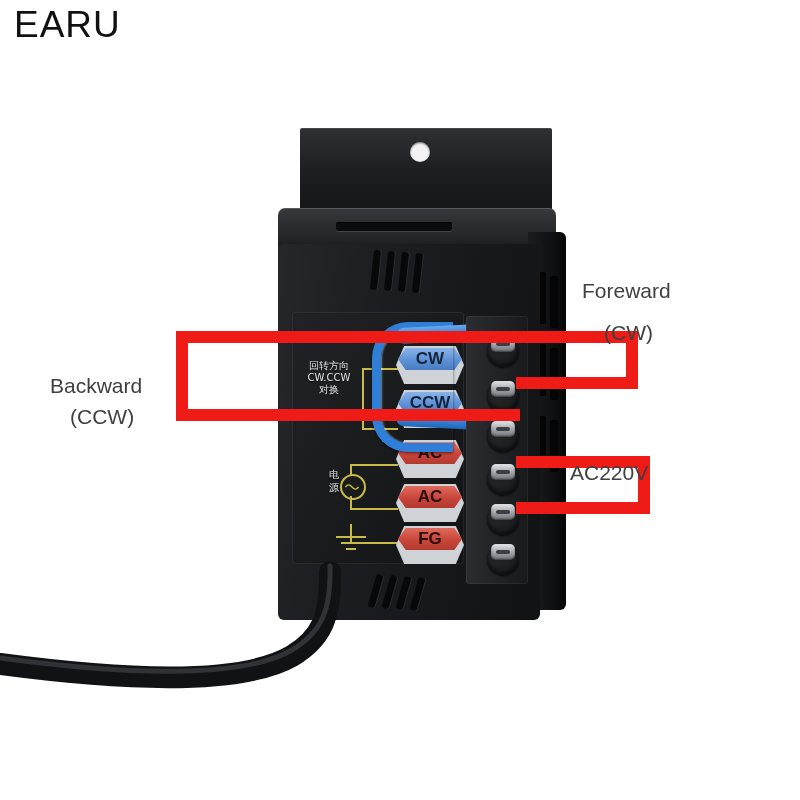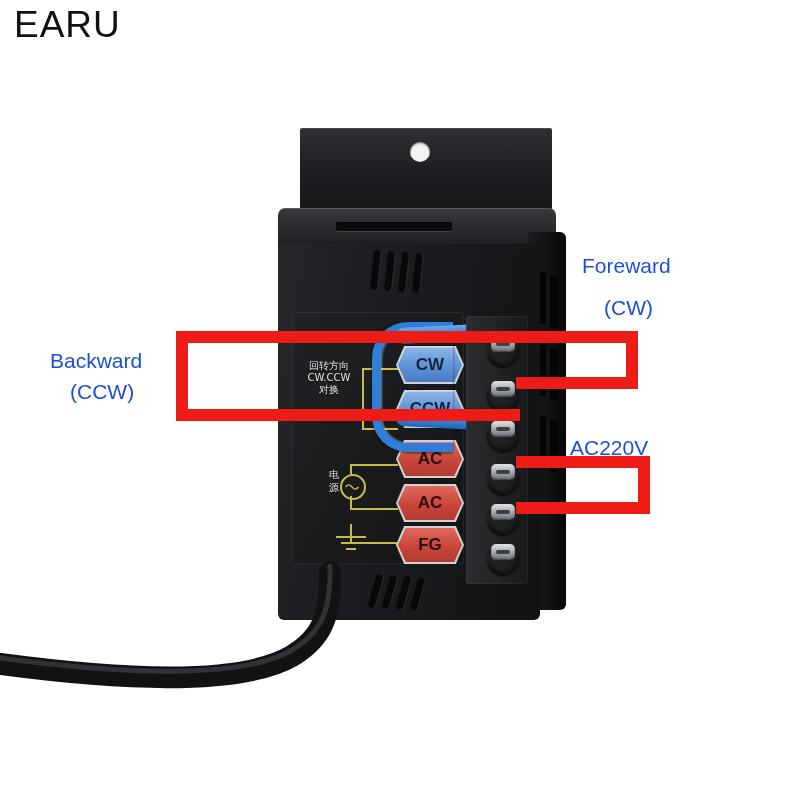--- a/index.html
+++ b/index.html
@@ -129,21 +129,21 @@
     font-family: "DejaVu Sans", sans-serif;
     letter-spacing: 0px;
     text-shadow: 0 1px 1px #000;
   }
   .cn-rot { left: 296px; top: 344px; width: 66px; }
   .cn-pwr { left: 326px; top: 452px; width: 16px; line-height: 13px; }
 
   
   .hex {
     position: absolute;
-    width: 64px; height: 34px;
+    width: 64px; height: 22px;
     display: flex; align-items: center; justify-content: center;
     color: #15171a;
     font-size: 17px;
     font-weight: 700;
     font-family: "Liberation Sans", sans-serif;
     clip-path: polygon(12% 0%, 88% 0%, 100% 50%, 88% 100%, 12% 100%, 0% 50%);
   }
   .hex-blue {
     background: linear-gradient(180deg,#8ab4e8 0%, #5d92d6 55%, #497cc2 100%);
     color: #15243a;
@@ -241,25 +241,26 @@
     background: #3b3f42;
     border-radius: 2px;
   }
 
   
   #cable { position: absolute; left: 0; top: 0; width: 800px; height: 800px; }
 
   
   .anno-text {
     position: absolute;
-    color: #1d4ed8;
+    color: #404040;
     font-size: 21px;
     font-weight: 400;
     font-family: "Liberation Sans", sans-serif;
     white-space: nowrap;
+    margin-top: 25px;
   }
   #anno-svg {
     position: absolute; left: 0; top: 0;
     width: 800px; height: 800px;
     pointer-events: none;
   }
 </style>
 </head>
 <body>
 

